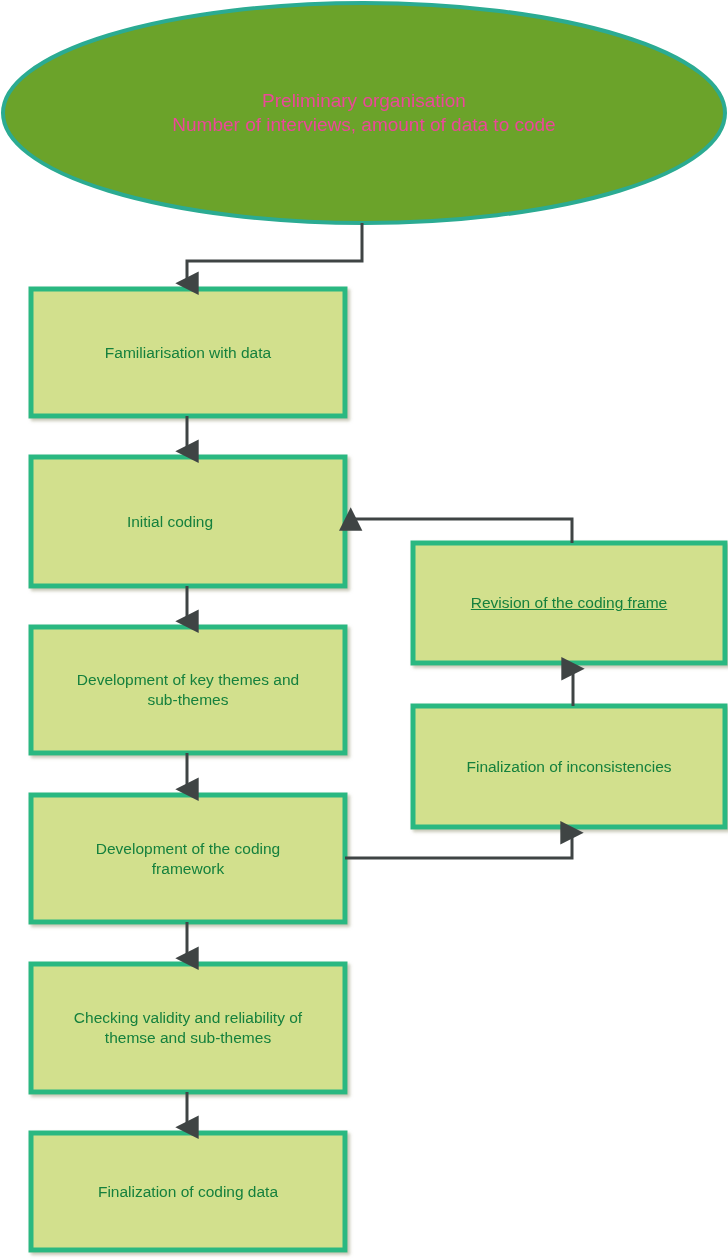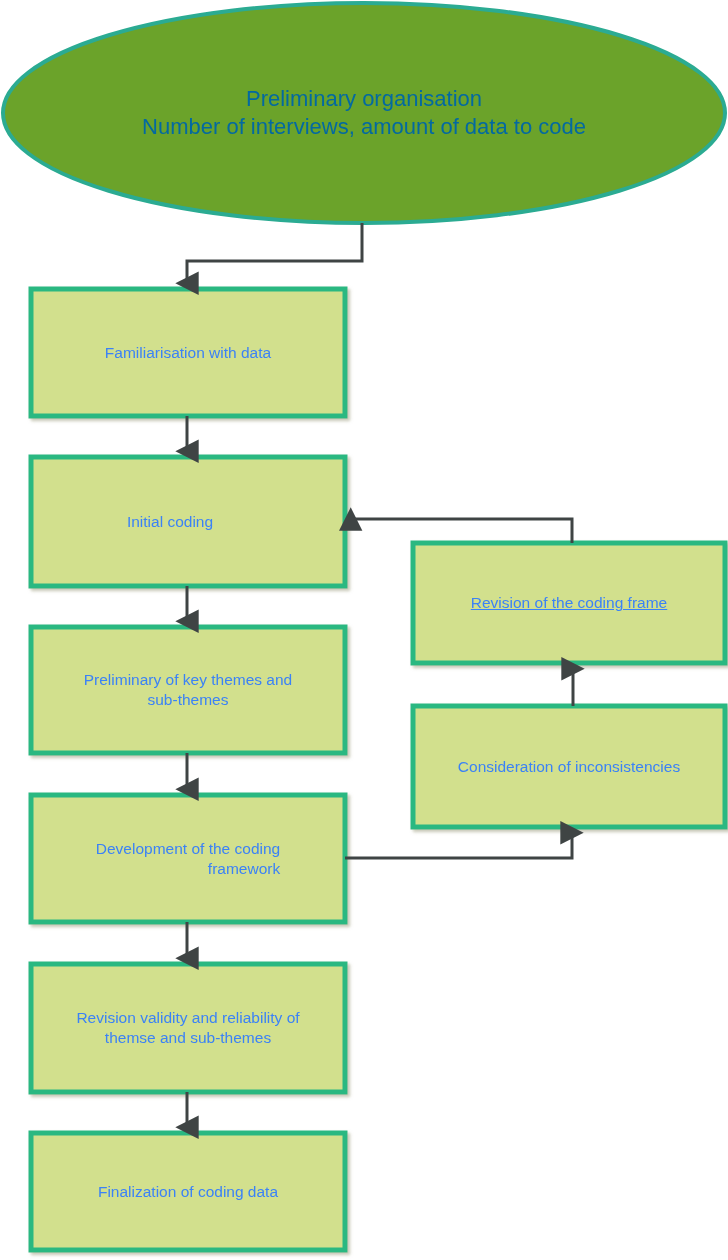--- a/index.html
+++ b/index.html
@@ -26,26 +26,26 @@
     position: absolute;
     display: flex;
     align-items: center;
     justify-content: center;
     text-align: center;
     pointer-events: none;
     line-height: 1.28;
     white-space: pre-line;
   }
   .box-label {
-    color: #3b82f6;
+    color: #15803d;
     font-size: 15.5px;
   }
   .ellipse-label {
-    color: #0369a1;
-    font-size: 22px;
+    color: #ec4899;
+    font-size: 19px;
   }
 </style>
 </head>
 <body>
 
 <div id="canvas" style="background: rgb(255, 255, 255);">
 
   <svg id="flow-svg" viewBox="0 0 728 1260">
     <defs>
       <marker id="arrowhead" markerWidth="9" markerHeight="9" refX="4.2" refY="4.5" orient="auto" markerUnits="strokeWidth">
@@ -78,24 +78,24 @@
         <path d="M 573,706 L 573,669" fill="none" stroke="#3f4444" stroke-width="3" stroke-linecap="butt" stroke-linejoin="miter" marker-end="url(#arrowhead)"></path>
         <path d="M 572,543 L 572,519 L 351,519" fill="none" stroke="#3f4444" stroke-width="3" stroke-linecap="butt" stroke-linejoin="miter" marker-end="url(#arrowhead)"></path>
       </g>
   </svg>
 
   <div id="labels-layer">
       <div class="node-label ellipse-label" style="left: 3px; top: 3px; width: 722px; height: 220px;">Preliminary organisation
 Number of interviews, amount of data to code</div>
       <div class="node-label box-label" style="left: 31px; top: 289px; width: 314px; height: 127px;">Familiarisation with data</div>
       <div class="node-label box-label" style="left: 13px; top: 457px; width: 314px; height: 129px;">Initial coding</div>
-      <div class="node-label box-label" style="left: 31px; top: 627px; width: 314px; height: 126px;">Preliminary of key themes and
+      <div class="node-label box-label" style="left: 31px; top: 627px; width: 314px; height: 126px;">Development of key themes and
 sub-themes</div>
-      <div class="node-label box-label" style="left: 31px; top: 795px; width: 314px; height: 127px; text-align: right;">Development of the coding
+      <div class="node-label box-label" style="left: 31px; top: 795px; width: 314px; height: 127px;">Development of the coding
 framework</div>
-      <div class="node-label box-label" style="left: 31px; top: 964px; width: 314px; height: 128px;">Revision validity and reliability of
+      <div class="node-label box-label" style="left: 31px; top: 964px; width: 314px; height: 128px;">Checking validity and reliability of
 themse and sub-themes</div>
       <div class="node-label box-label" style="left: 31px; top: 1133px; width: 314px; height: 117px;">Finalization of coding data</div>
       <div class="node-label box-label" style="left: 413px; top: 543px; width: 312px; height: 120px; text-decoration: underline;">Revision of the coding frame</div>
-      <div class="node-label box-label" style="left: 413px; top: 706px; width: 312px; height: 121px;">Consideration of inconsistencies</div>
+      <div class="node-label box-label" style="left: 413px; top: 706px; width: 312px; height: 121px;">Finalization of inconsistencies</div>
     </div>
 
 </div>
 
 </body></html>

